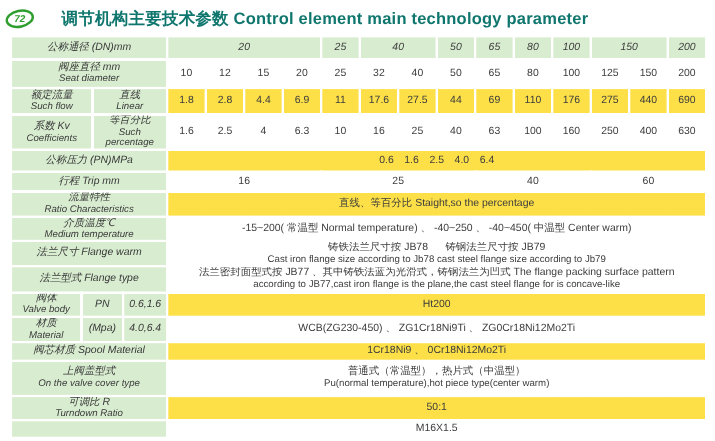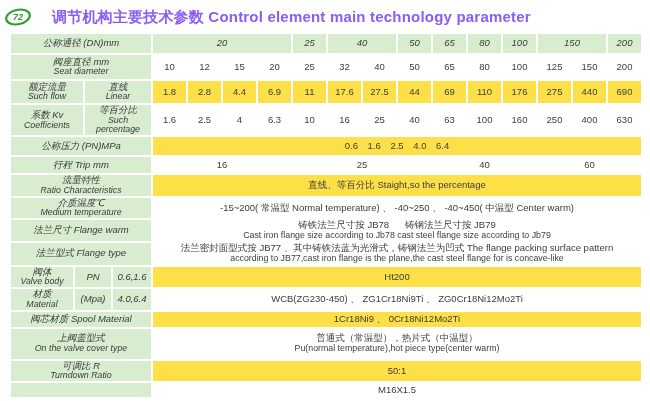--- a/index.html
+++ b/index.html
@@ -1,23 +1,23 @@
 <!DOCTYPE html>
 <html><head>
 <meta charset="utf-8">
 <style>
   html,body{margin:0;padding:0;}
   body{
     width:650px;height:401px;background:#ffffff;
     font-family:"Liberation Sans",sans-serif;color:#3c3c3c;
     overflow:hidden;
   }
-  .title-row{display:flex;align-items:center;gap:4px;padding:5px 0 3px 4px;height:24px;}
+  .title-row{display:flex;align-items:center;gap:24px;padding:5px 0 3px 4px;height:24px;}
   .logo{display:inline-flex;align-items:center;}
-  .title{font-size:15px;font-weight:bold;color:#8b5cf6;margin:16px;letter-spacing:.2px;white-space:nowrap;}
+  .title{font-size:15px;font-weight:bold;color:#0f766e;margin:0;letter-spacing:.2px;white-space:nowrap;}
 
   table.spec{border-collapse:collapse;table-layout:fixed;margin-left:9px;}
   table.spec td{
     border:2px solid #ffffff;text-align:center;vertical-align:middle;
     font-size:9.5px;line-height:1.12;padding:0 2px;overflow:hidden;
   }
   .g  {background:#d8ecd0;font-style:italic;}   
   .w  {background:#ffffff;}   
   .gr {background:#fde047;}   
   .en {font-size:8.8px;}

